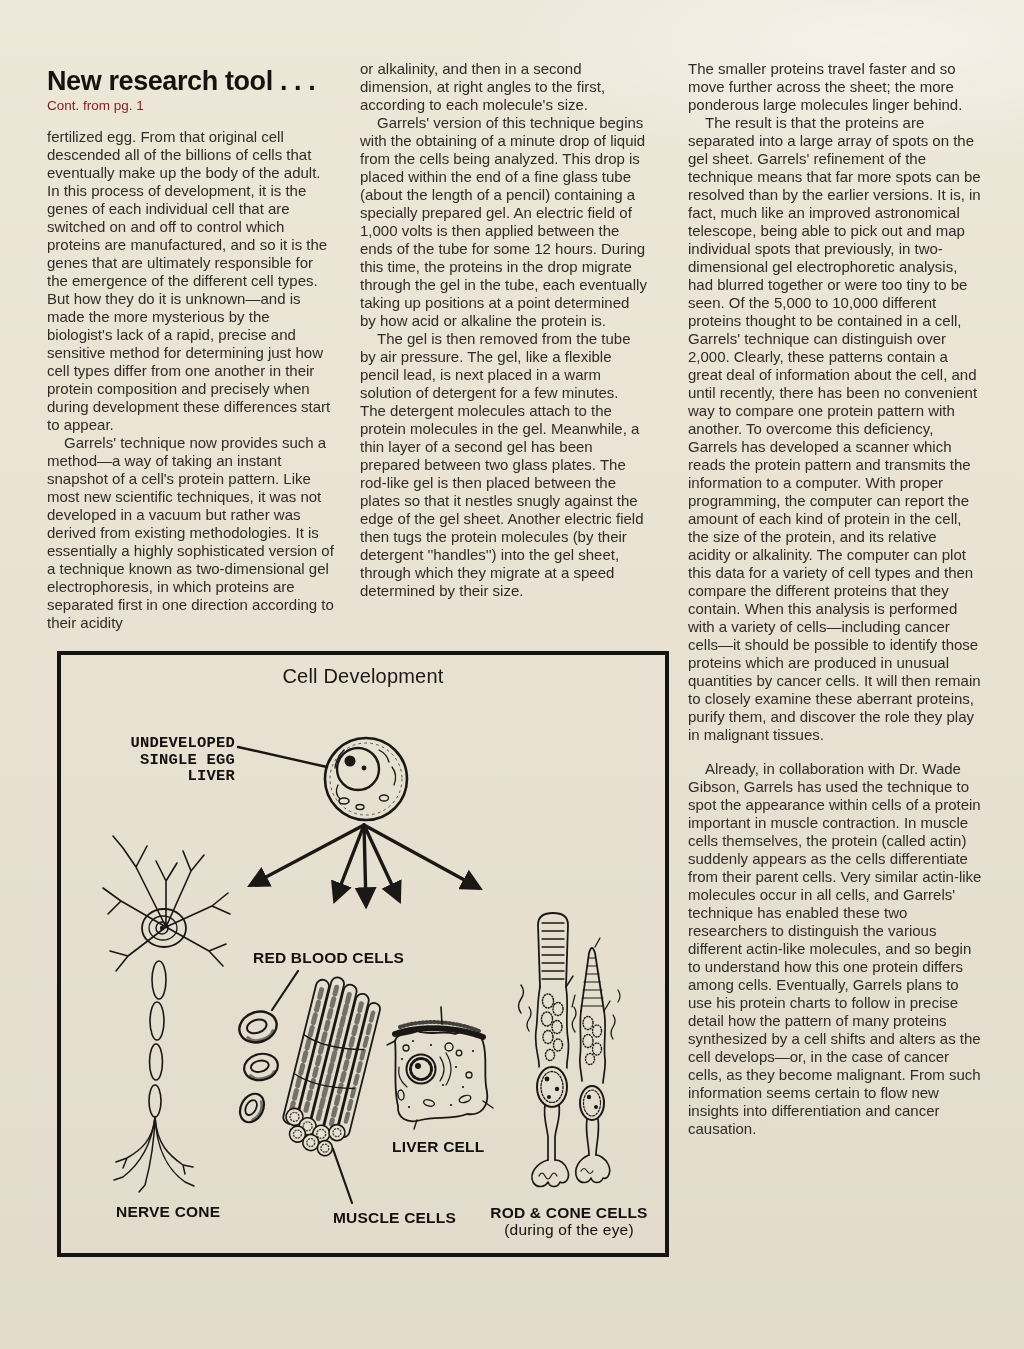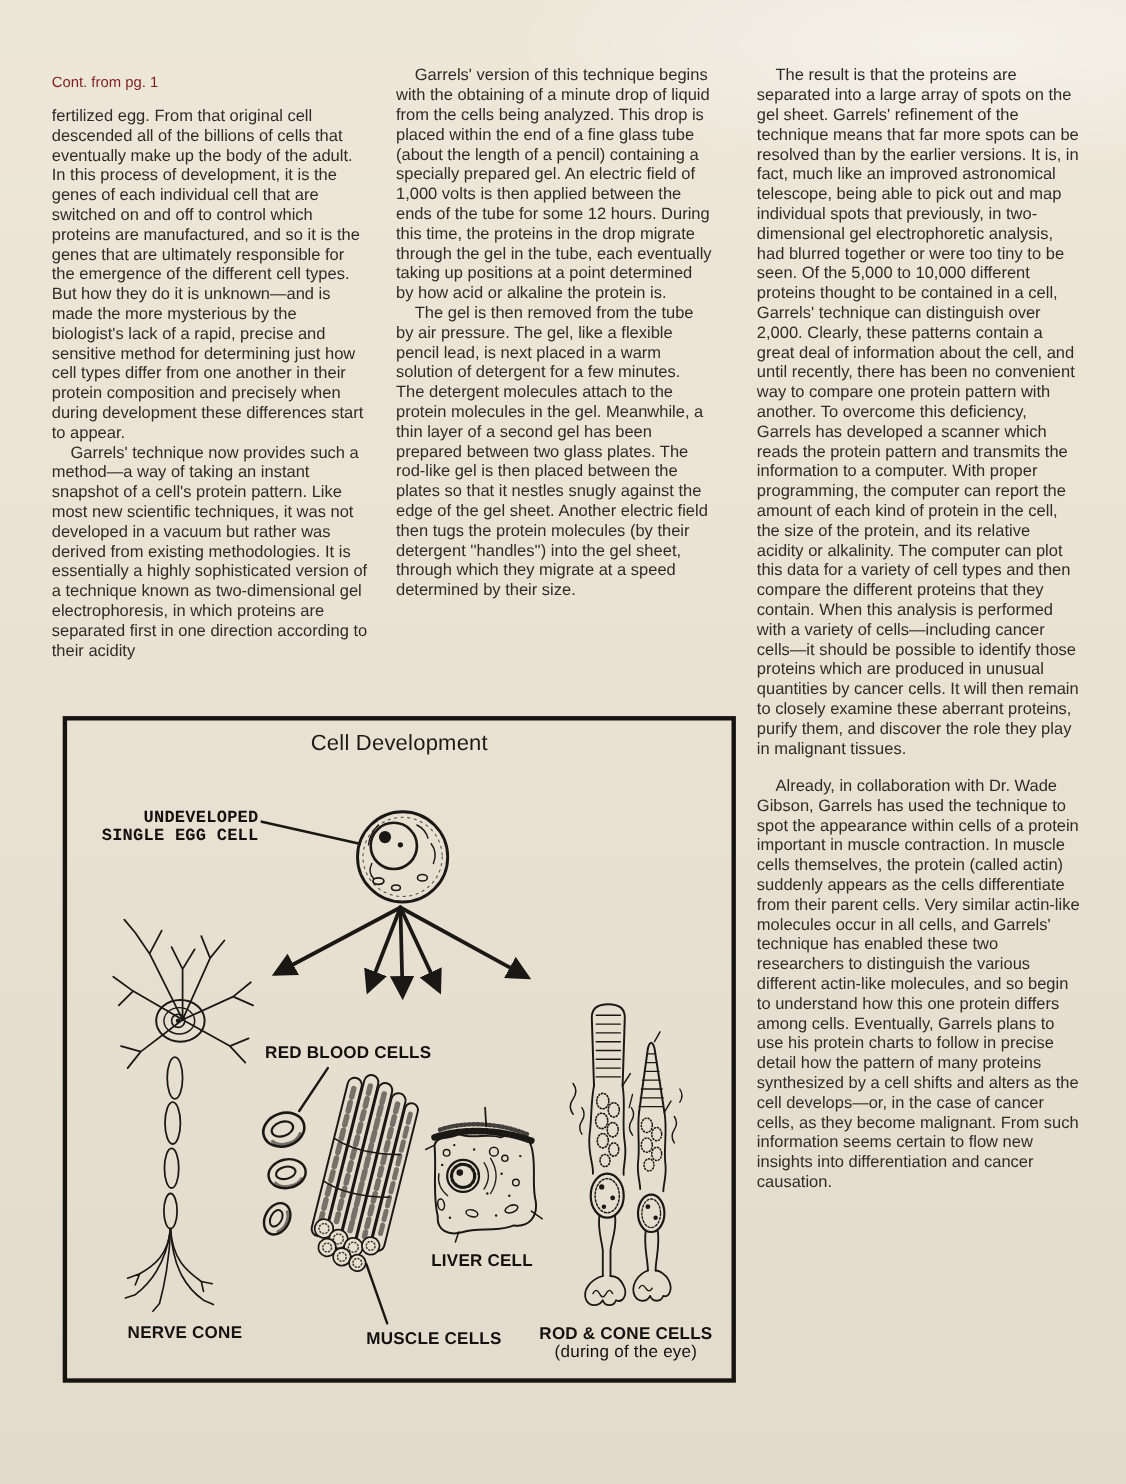--- a/index.html
+++ b/index.html
@@ -39,44 +39,47 @@
   .fig-title{
     position:absolute;top:10px;left:0;width:100%;
     text-align:center;font-size:20px;color:#1b1916;letter-spacing:0.2px;
   }
   .fig-label{
     position:absolute;font-size:15.5px;font-weight:bold;color:#131110;
     line-height:16.5px;letter-spacing:0.2px;white-space:nowrap;
   }
   .fig-label .sub{font-weight:normal;display:block;}
   #lbl-egg{left:28px;top:80px;width:146px;text-align:right;white-space:normal;font-family:Liberation Mono, monospace;}
-  #lbl-rbc{left:180px;top:295px;}
+  #lbl-rbc{left:192px;top:295px;}
   #lbl-nerve{left:55px;top:549px;}
   #lbl-muscle{left:272px;top:555px;}
   #lbl-liver{left:331px;top:484px;}
   #lbl-rodcone{left:420px;top:537px;width:176px;text-align:center;white-space:normal;margin-top:13px;}
   svg.art{position:absolute;left:0;top:0;}
 </style>
 </head>
 <body>
 
 <div class="paper-tone"></div>
 
 <div class="col" id="col1">
+  <h1 class="headline">New research tool . . .</h1>
   <div class="contline">Cont. from pg. 1</div>
   <p>fertilized egg. From that original cell descended all of the billions of cells that eventually make up the body of the adult. In this process of development, it is the genes of each individual cell that are switched on and off to control which proteins are manufactured, and so it is the genes that are ultimately responsible for the emergence of the different cell types. But how they do it is unknown—and is made the more mysterious by the biologist's lack of a rapid, precise and sensitive method for determining just how cell types differ from one another in their protein composition and precisely when during development these differences start to appear.</p>
   <p class="p-indent">Garrels' technique now provides such a method—a way of taking an instant snapshot of a cell's protein pattern. Like most new scientific techniques, it was not developed in a vacuum but rather was derived from existing methodologies. It is essentially a highly sophisticated version of a technique known as two-dimensional gel electrophoresis, in which proteins are separated first in one direction according to their acidity</p>
 </div>
 
 <div class="col" id="col2">
+  <p>or alkalinity, and then in a second dimension, at right angles to the first, according to each molecule's size.</p>
   <p class="p-indent">Garrels' version of this technique begins with the obtaining of a minute drop of liquid from the cells being analyzed. This drop is placed within the end of a fine glass tube (about the length of a pencil) containing a specially prepared gel. An electric field of 1,000 volts is then applied between the ends of the tube for some 12 hours. During this time, the proteins in the drop migrate through the gel in the tube, each eventually taking up positions at a point determined by how acid or alkaline the protein is.</p>
   <p class="p-indent">The gel is then removed from the tube by air pressure. The gel, like a flexible pencil lead, is next placed in a warm solution of detergent for a few minutes. The detergent molecules attach to the protein molecules in the gel. Meanwhile, a thin layer of a second gel has been prepared between two glass plates. The rod-like gel is then placed between the plates so that it nestles snugly against the edge of the gel sheet. Another electric field then tugs the protein molecules (by their detergent ''handles'') into the gel sheet, through which they migrate at a speed determined by their size.</p>
 </div>
 
 <div class="col" id="col3">
+  <p>The smaller proteins travel faster and so move further across the sheet; the more ponderous large molecules linger behind.</p>
   <p class="p-indent">The result is that the proteins are separated into a large array of spots on the gel sheet. Garrels' refinement of the technique means that far more spots can be resolved than by the earlier versions. It is, in fact, much like an improved astronomical telescope, being able to pick out and map individual spots that previously, in two-dimensional gel electrophoretic analysis, had blurred together or were too tiny to be seen. Of the 5,000 to 10,000 different proteins thought to be contained in a cell, Garrels' technique can distinguish over 2,000. Clearly, these patterns contain a great deal of information about the cell, and until recently, there has been no convenient way to compare one protein pattern with another. To overcome this deficiency, Garrels has developed a scanner which reads the protein pattern and transmits the information to a computer. With proper programming, the computer can report the amount of each kind of protein in the cell, the size of the protein, and its relative acidity or alkalinity. The computer can plot this data for a variety of cell types and then compare the different proteins that they contain. When this analysis is performed with a variety of cells—including cancer cells—it should be possible to identify those proteins which are produced in unusual quantities by cancer cells. It will then remain to closely examine these aberrant proteins, purify them, and discover the role they play in malignant tissues.</p>
   <p class="p-indent p-space">Already, in collaboration with Dr. Wade Gibson, Garrels has used the technique to spot the appearance within cells of a protein important in muscle contraction. In muscle cells themselves, the protein (called actin) suddenly appears as the cells differentiate from their parent cells. Very similar actin-like molecules occur in all cells, and Garrels' technique has enabled these two researchers to distinguish the various different actin-like molecules, and so begin to understand how this one protein differs among cells. Eventually, Garrels plans to use his protein charts to follow in precise detail how the pattern of many proteins synthesized by a cell shifts and alters as the cell develops—or, in the case of cancer cells, as they become malignant. From such information seems certain to flow new insights into differentiation and cancer causation.</p>
 </div>
 
 <div class="figure">
   <svg class="art" width="604" height="598" viewBox="0 0 604 598">
     <defs>
       <marker id="ah" viewBox="0 0 10 10" refX="8" refY="5" markerWidth="6.5" markerHeight="6.5" orient="auto">
         <path d="M0,0 L10,5 L0,10 Z" fill="#1a1815"></path>
       </marker>
@@ -297,21 +300,21 @@
         <path d="M557,335 q4,6 0,12" stroke-width="1.2"></path>
         <path d="M514,340 l-3,12" stroke-width="1.2"></path>
       </g>
     </g>
   </svg>
 
   <div class="fig-title">Cell Development</div>
 
   <div class="fig-label" id="lbl-egg">
     <span>UNDEVELOPED</span><br>
-    <span>SINGLE EGG CELL</span>
+    <span>SINGLE EGG LIVER</span>
   </div>
   <div class="fig-label" id="lbl-rbc">RED BLOOD CELLS</div>
   <div class="fig-label" id="lbl-nerve">NERVE CONE</div>
   <div class="fig-label" id="lbl-muscle">MUSCLE CELLS</div>
   <div class="fig-label" id="lbl-liver">LIVER CELL</div>
   <div class="fig-label" id="lbl-rodcone">
     <span>ROD &amp; CONE CELLS</span>
     <span class="sub">(during of the eye)</span>
   </div>
 </div>

